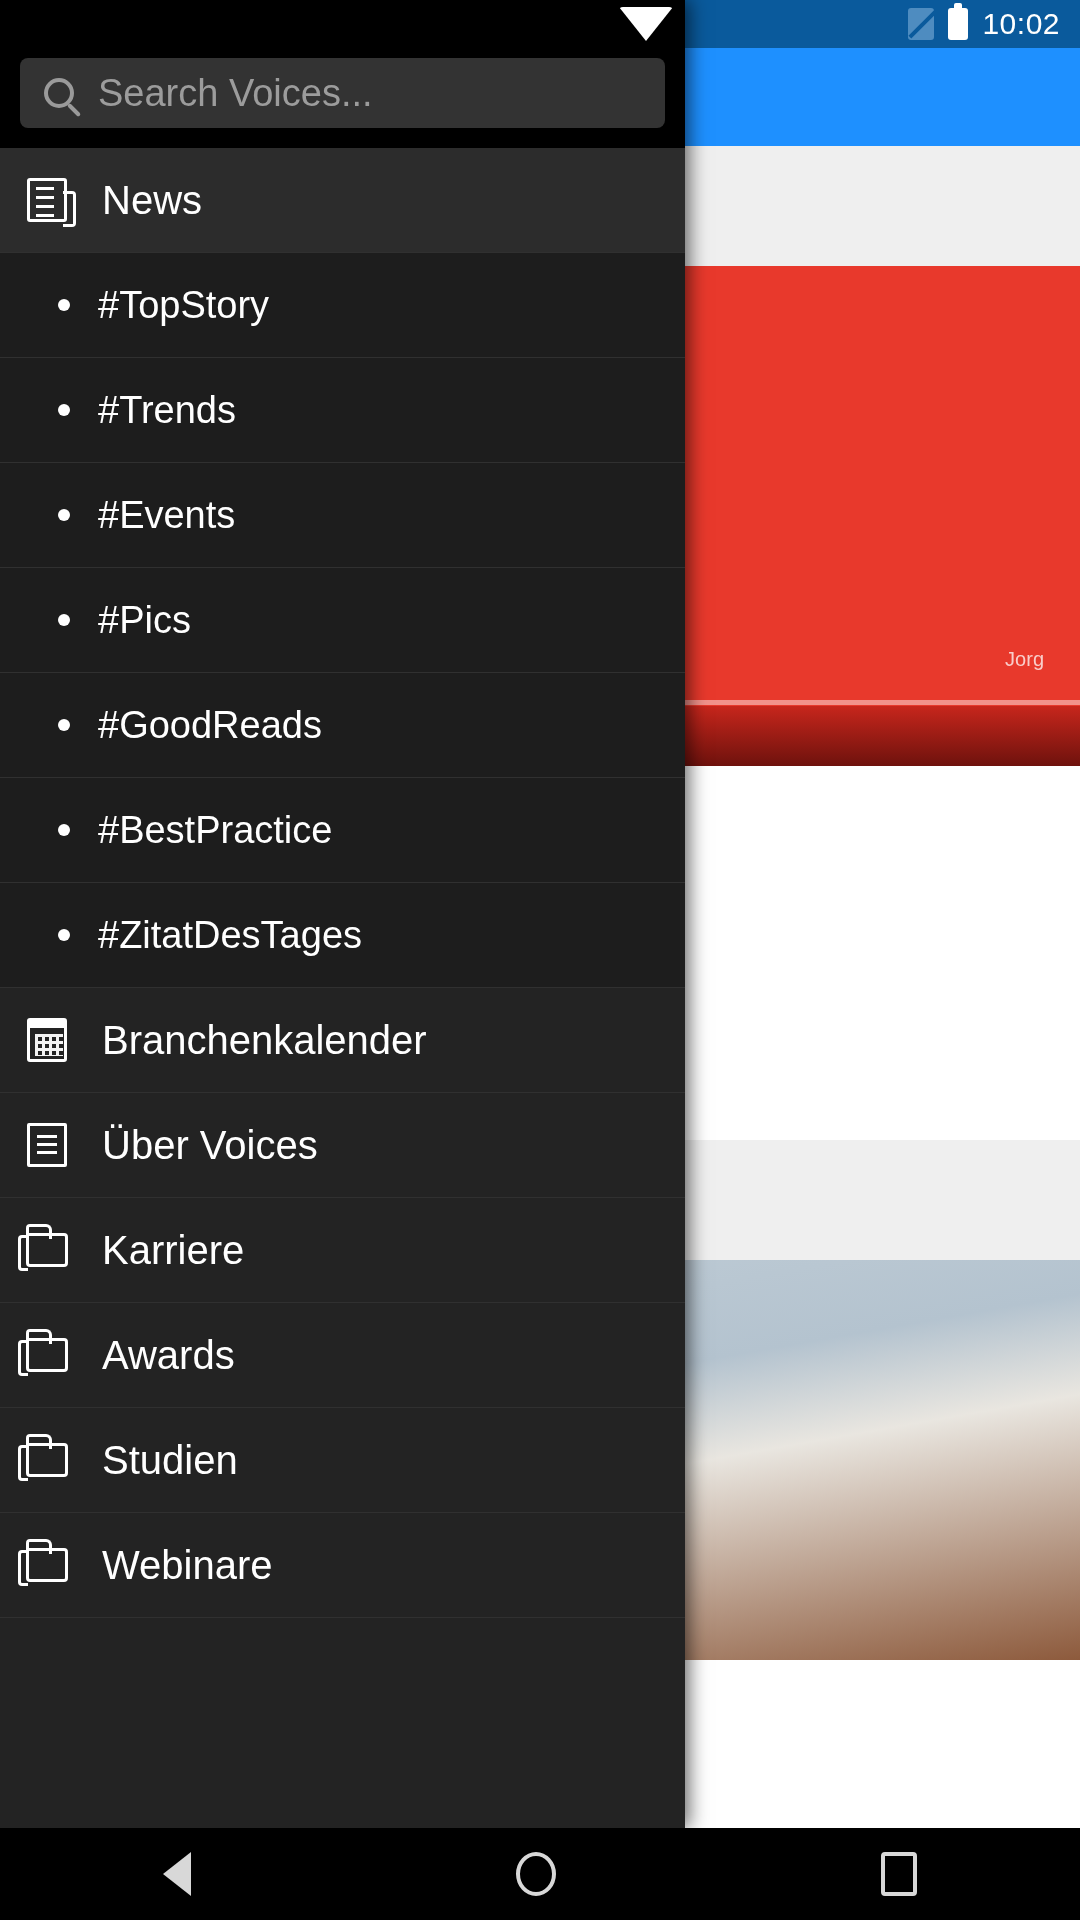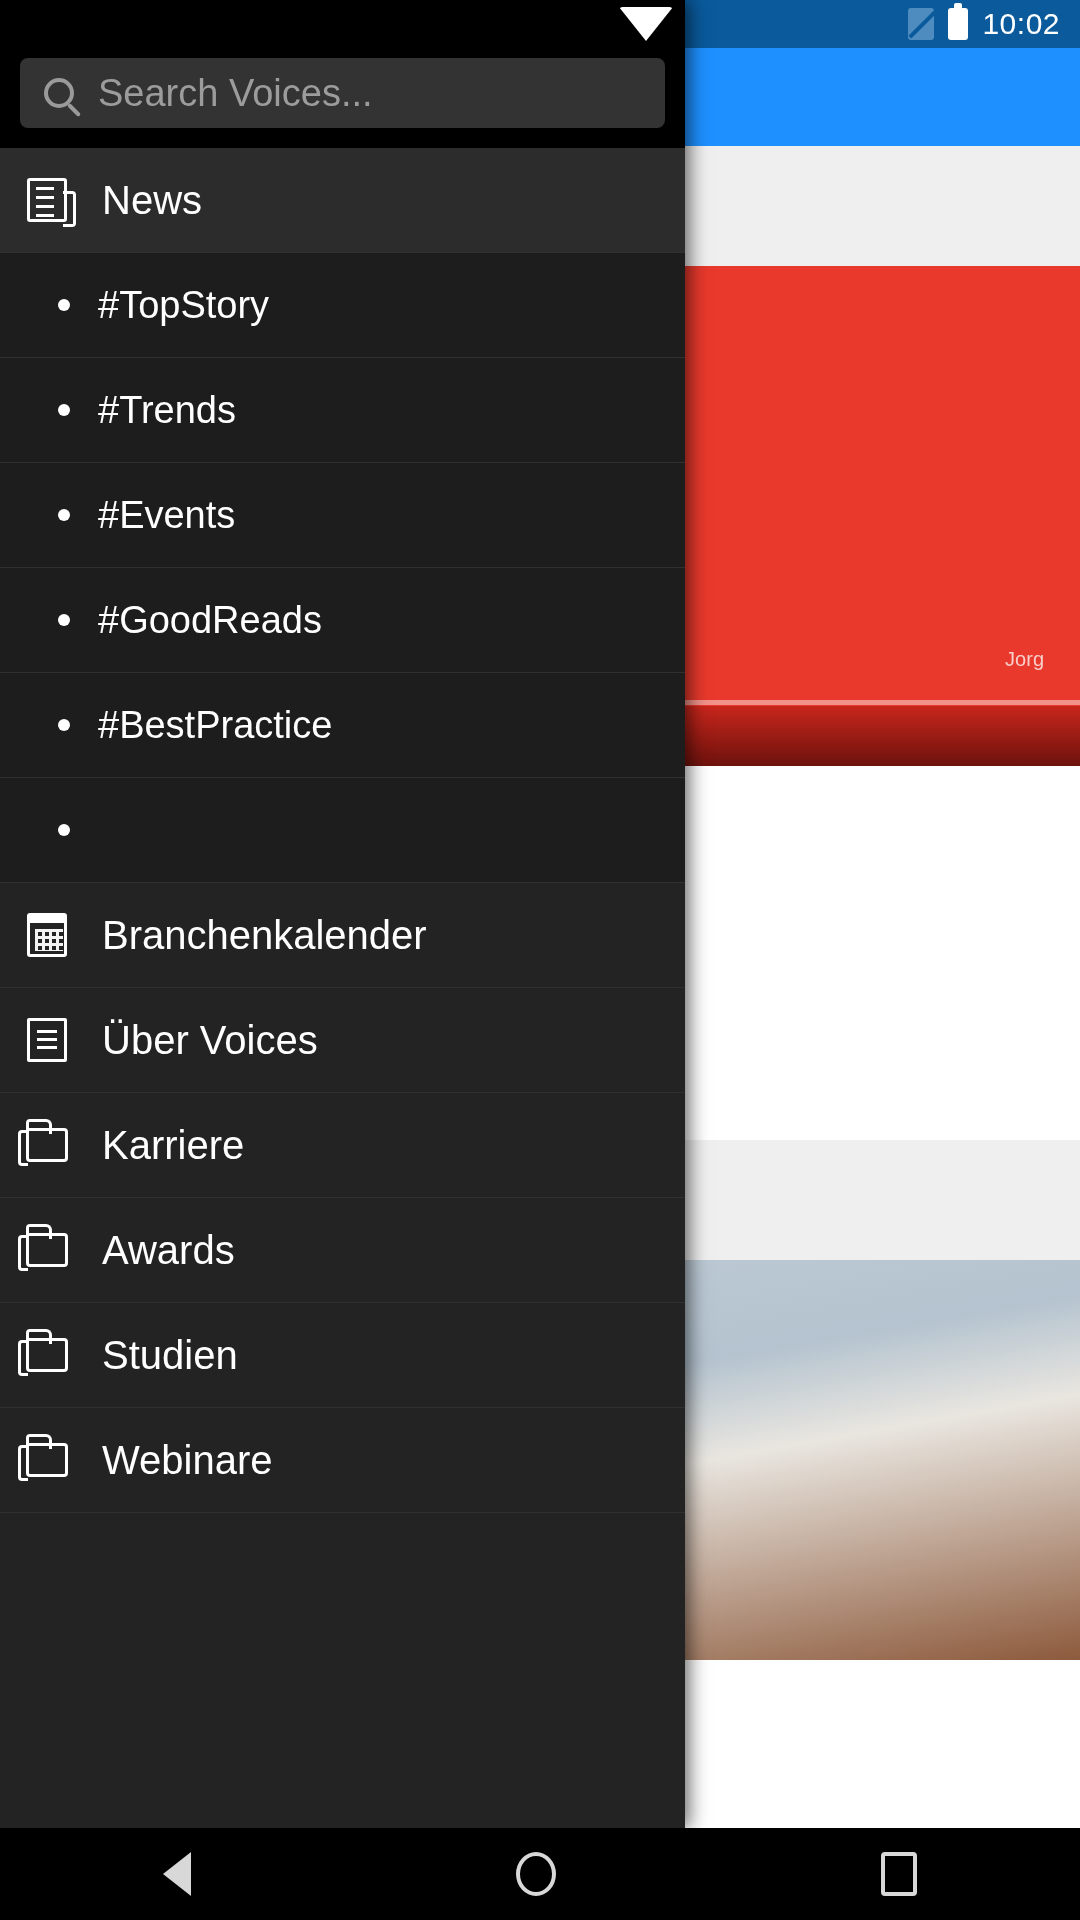--- a/index.html
+++ b/index.html
@@ -222,28 +222,33 @@
         <div class="d-item sub">
           <span class="bullet"></span>
           <span class="d-label sub">#Trends</span>
         </div>
         <div class="d-item sub">
           <span class="bullet"></span>
           <span class="d-label sub">#Events</span>
         </div>
         <div class="d-item sub">
           <span class="bullet"></span>
+          <span class="d-label sub">#Pics</span>
+        </div>
+        <div class="d-item sub">
+          <span class="bullet"></span>
           <span class="d-label sub">#GoodReads</span>
         </div>
         <div class="d-item sub">
           <span class="bullet"></span>
           <span class="d-label sub">#BestPractice</span>
         </div>
         <div class="d-item sub">
           <span class="bullet"></span>
+          <span class="d-label sub">#ZitatDesTages</span>
         </div>
         <div class="d-item">
           <span class="d-ico">
             <span class="ic ic-cal"></span>
           </span>
           <span class="d-label">Branchenkalender</span>
         </div>
         <div class="d-item">
           <span class="d-ico">
             <span class="ic ic-doc"></span>

